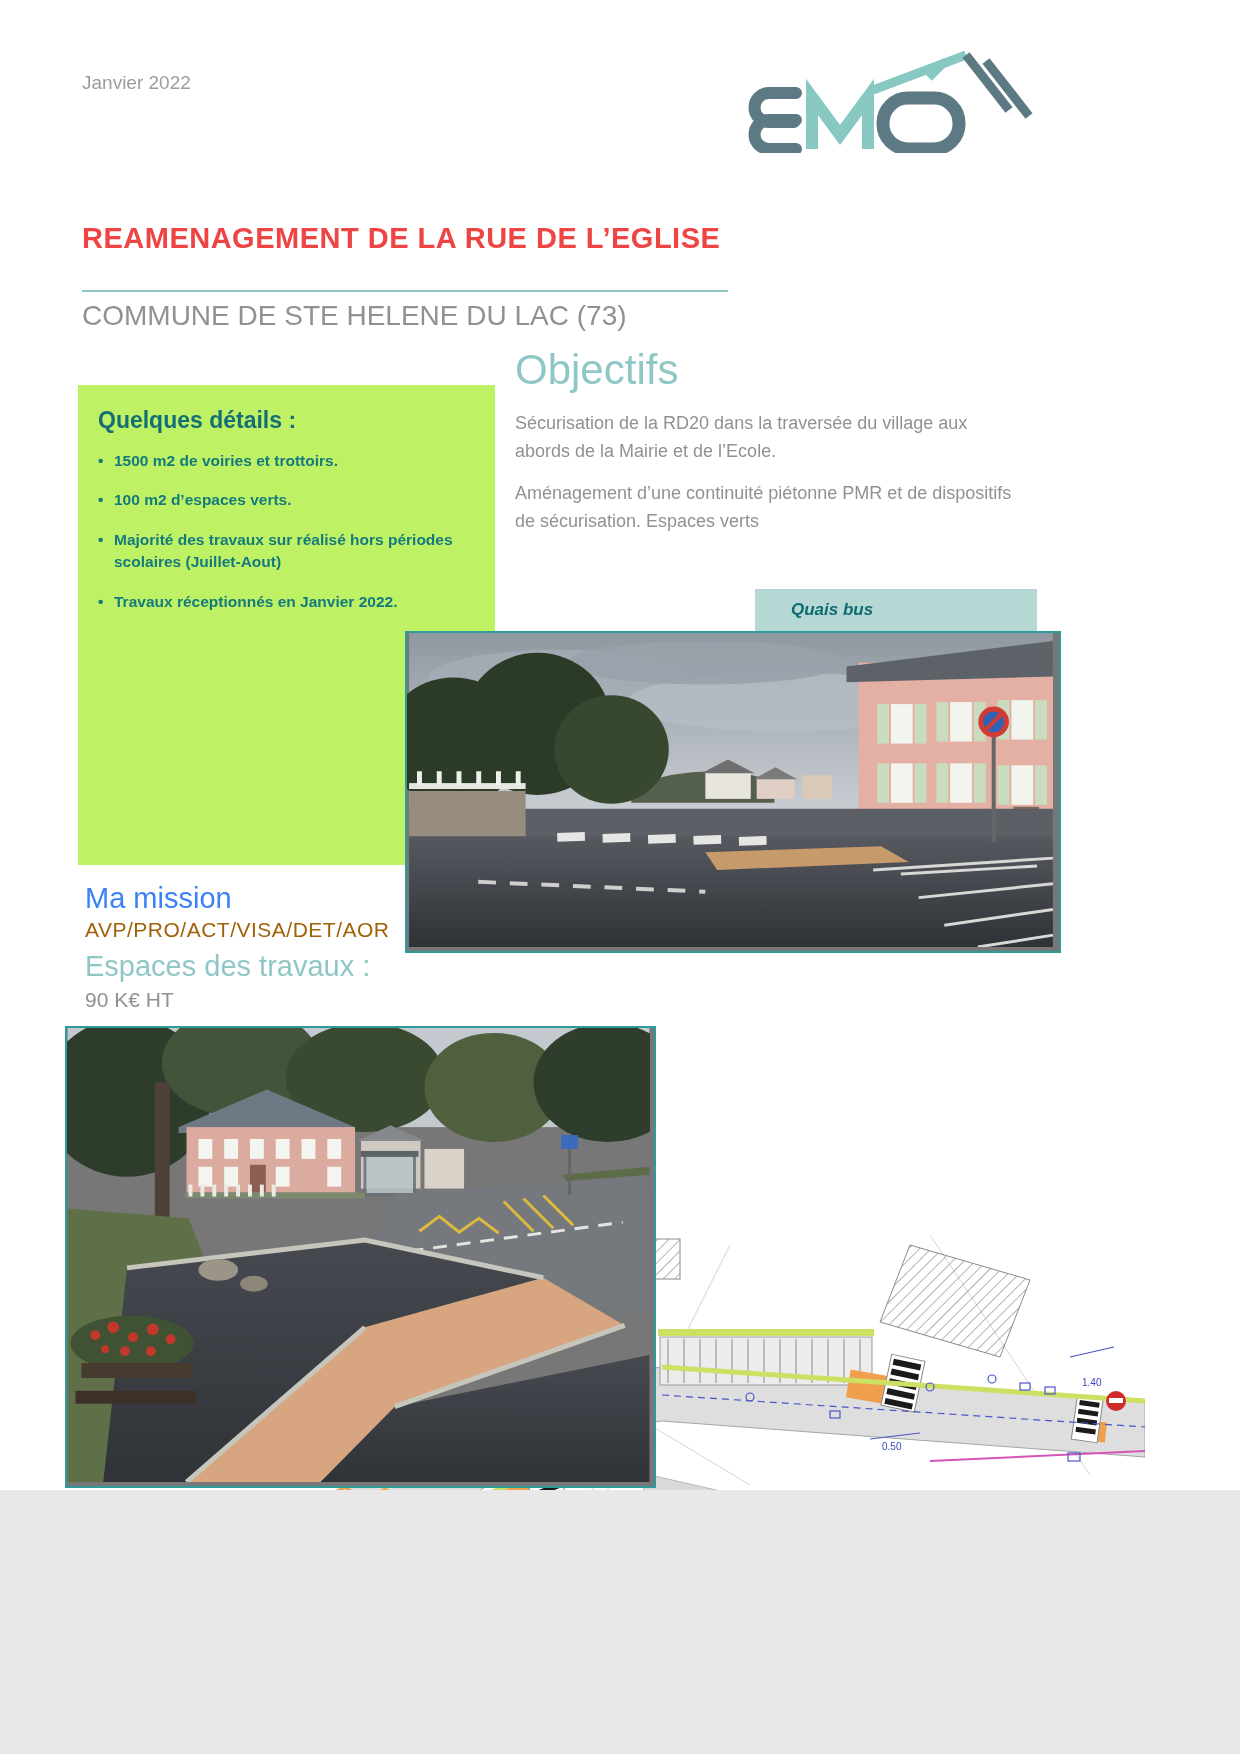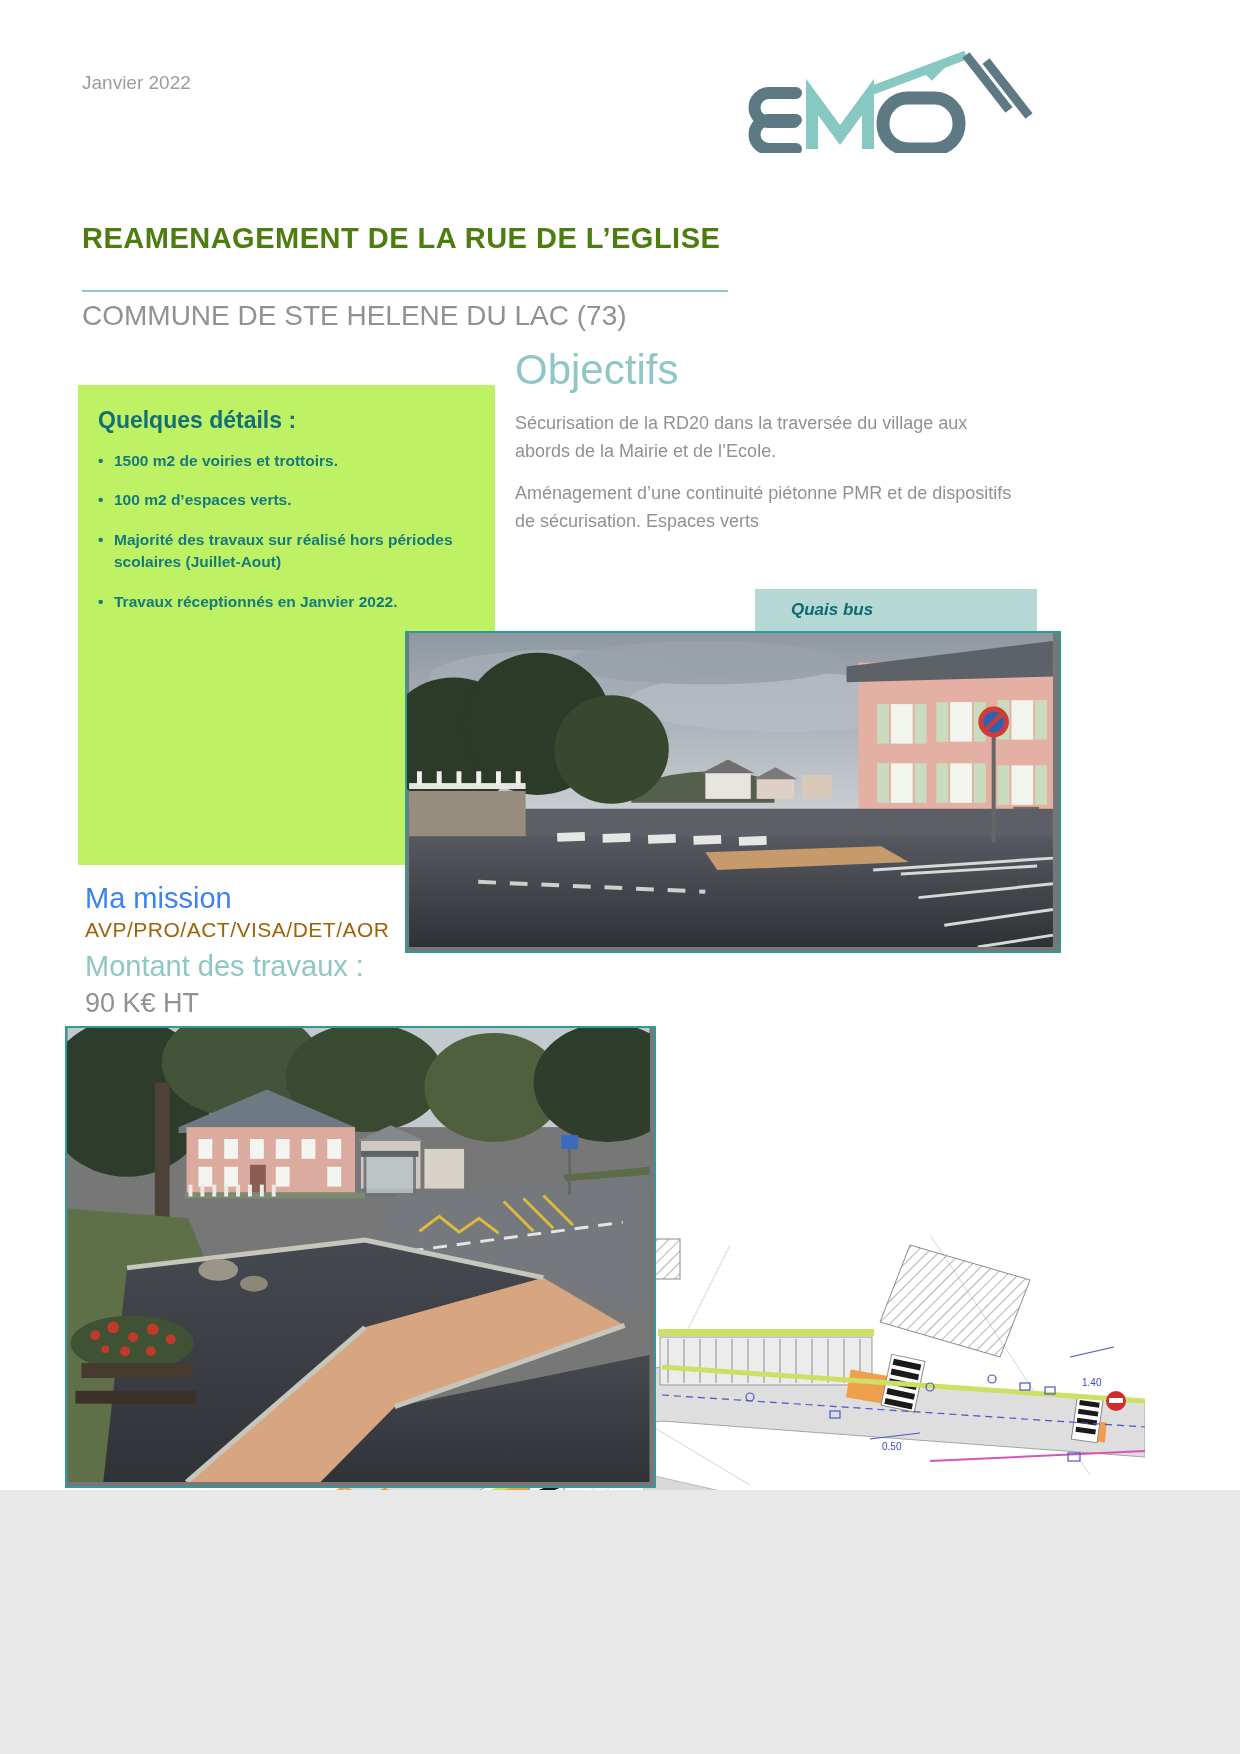--- a/index.html
+++ b/index.html
@@ -1,20 +1,20 @@
 <!DOCTYPE html>
 <html><head>
 <meta charset="utf-8">
 <style>
   html,body{margin:0;padding:0;background:#e8e8e8;}
   .page{position:relative;width:1240px;height:1490px;margin:0 auto;background:#ffffff;overflow:hidden;
         font-family:"Liberation Sans",sans-serif;}
   .abs{position:absolute;}
   .date{left:82px;top:72px;font-size:19px;color:#9a9c9e;}
-  .title{left:82px;top:222px;font-size:29px;font-weight:bold;color:#4d7c0f;letter-spacing:.5px;white-space:nowrap;}
+  .title{left:82px;top:222px;font-size:29px;font-weight:bold;color:#ef4444;letter-spacing:.5px;white-space:nowrap;}
   .title-rule{left:82px;top:290px;width:646px;height:2px;background:#8fc6c6;}
   .subtitle{left:82px;top:300px;font-size:28px;color:#8f9193;white-space:nowrap;}
   .details-box{left:78px;top:385px;width:417px;height:480px;background:#bef264;box-sizing:border-box;
                padding:22px 16px 0 20px;}
   .details-heading{font-size:23px;font-weight:bold;color:#136f75;margin:0 0 16px 0;}
   .details-box ul{list-style:none;margin:0;padding:0;}
   .details-box li{position:relative;font-size:15.5px;font-weight:bold;color:#157a7e;line-height:1.45;
                   padding-left:16px;margin-bottom:17px;}
   .details-box li::before{content:"•";position:absolute;left:0;top:0;}
   .objectifs-h{left:515px;top:346px;font-size:42px;color:#8fc6c6;}
@@ -24,21 +24,21 @@
                display:flex;align-items:center;box-sizing:border-box;}
   .bar-quais{left:755px;top:589px;width:282px;height:42px;padding-left:36px;align-items:center;}
   .bar-plan{left:65px;top:1497px;width:385px;height:38px;padding-left:22px;}
   .photo{border:2px solid #2d9b99;background:#777;}
   .photo1{left:405px;top:631px;width:652px;height:318px;z-index:3;}
   .photo2{left:65px;top:1026px;width:587px;height:458px;z-index:3;}
   .photo svg{display:block;}
   .mission-h{left:85px;top:882px;font-size:29px;color:#3b82f6;}
   .mission-v{left:85px;top:918px;font-size:21px;color:#a16207;letter-spacing:.5px;}
   .montant-h{left:85px;top:950px;font-size:29px;color:#8fc6c6;}
-  .montant-v{left:85px;top:988px;font-size:27px;color:#8f9193;}
+  .montant-v{left:85px;top:988px;font-size:21px;color:#8f9193;}
   .plan-wrap{left:230px;top:1225px;width:915px;height:529px;z-index:1;}
   .plan-dim{position:absolute;font-size:10px;color:#3a46c0;font-weight:normal;}
   .logo{left:733px;top:48px;width:300px;height:105px;}
 </style>
 </head>
 <body>
 
 <div class="page">
 
   <div class="abs date">Janvier 2022</div>
@@ -177,21 +177,21 @@
       <g>
         <rect x="590" y="98" width="4" height="114" fill="#666"></rect>
         <circle cx="592" cy="90" r="13" fill="#2f62b5" stroke="#d23b33" stroke-width="5"></circle>
         <line x1="583" y1="99" x2="601" y2="81" stroke="#d23b33" stroke-width="4"></line>
       </g>
     </svg>
   </div>
 
   <div class="abs mission-h">Ma mission</div>
   <div class="abs mission-v">AVP/PRO/ACT/VISA/DET/AOR</div>
-  <div class="abs montant-h">Montant des travaux :</div>
+  <div class="abs montant-h">Espaces des travaux :</div>
   <div class="abs montant-v">90 K€ HT</div>
 
   <div class="abs photo photo2">
     <svg width="583" height="454" viewBox="0 0 587 458">
       <defs>
         <linearGradient id="asph2" x1="0" y1="0" x2="0" y2="1">
           <stop offset="0" stop-color="#46494f"></stop>
             <stop offset="1" stop-color="#2f3237"></stop>
         </linearGradient>
       </defs>

